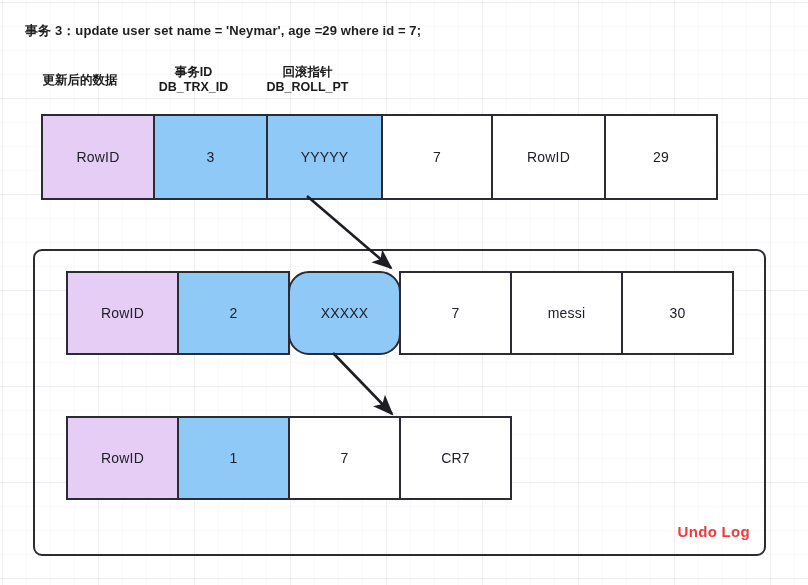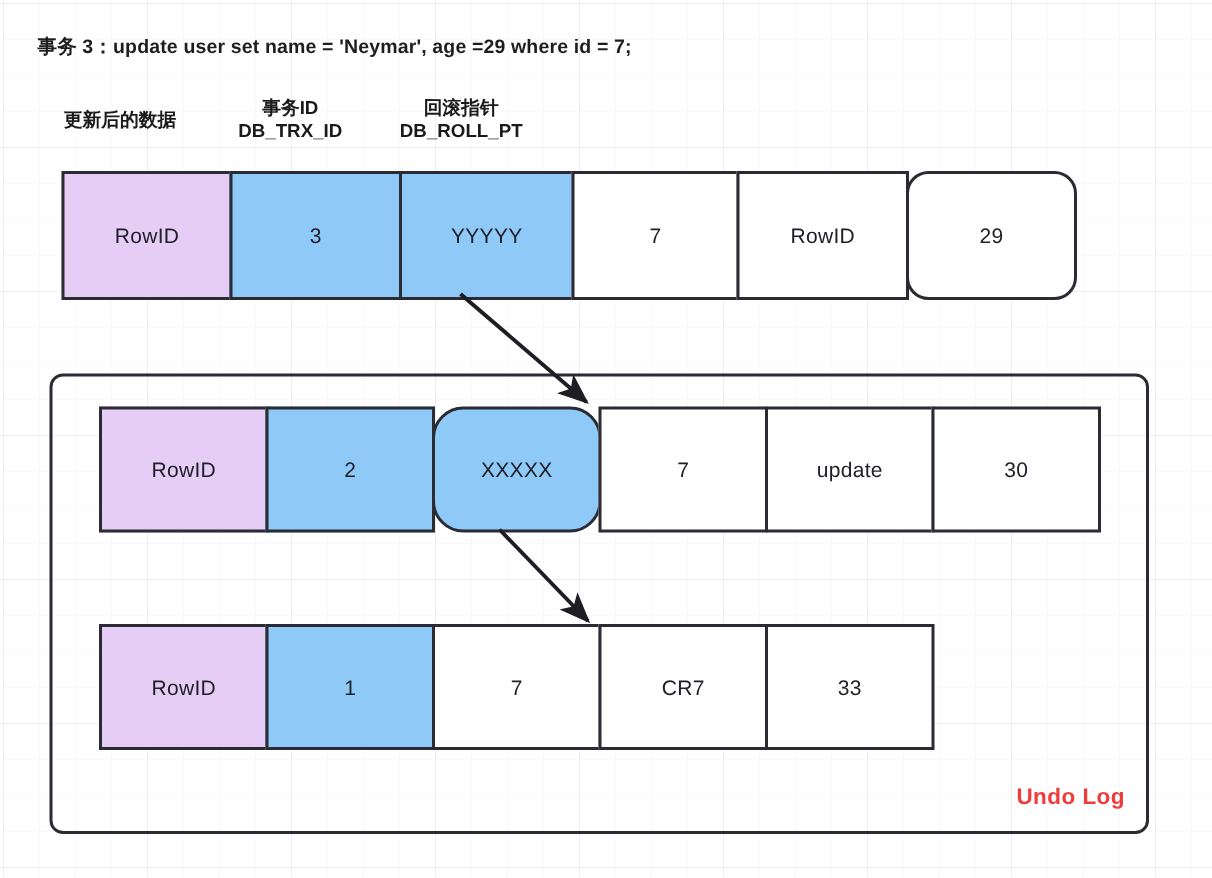--- a/index.html
+++ b/index.html
@@ -84,21 +84,21 @@
   #top-row {
     left: 25px;
     top: 114px;
     height: 86px;
   }
   #top-row .c0 { width: 114px; }
   #top-row .c1 { width: 115px; }
   #top-row .c2 { width: 117px; }
   #top-row .c3 { width: 112px; }
   #top-row .c4 { width: 115px; }
-  #top-row .c5 { width: 114px; border-radius: 15px; }
+  #top-row .c5 { width: 114px; }
 
   
   #undo-box {
     position: absolute;
     left: 33px;
     top: 249px;
     width: 733px;
     height: 307px;
     box-sizing: border-box;
     border: 2.5px solid #2b2b33;
@@ -156,30 +156,29 @@
 
   <div id="undo-box">
     <div class="undo-label">Undo Log</div>
   </div>
 
   <div class="row undo-row" id="undo-row-1">
     <div class="cell purple c0">RowID</div>
     <div class="cell blue   c1">2</div>
     <div class="cell blue   c2">XXXXX</div>
     <div class="cell        c3">7</div>
-    <div class="cell        c4">update</div>
+    <div class="cell        c4">messi</div>
     <div class="cell        c5">30</div>
   </div>
 
   <div class="row undo-row" id="undo-row-2">
     <div class="cell purple c0">RowID</div>
     <div class="cell blue   c1">1</div>
     <div class="cell        c3">7</div>
     <div class="cell        c4">CR7</div>
-    <div class="cell        c5">33</div>
   </div>
 
   <svg id="arrows" viewBox="0 0 808 585">
     <defs>
       <marker id="ah" markerWidth="9" markerHeight="9" refX="7.2" refY="3.2" orient="auto" markerUnits="strokeWidth">
         <path d="M0,0 L8,3.2 L0,6.4 L1.9,3.2 Z" fill="#1d1d23"></path>
       </marker>
     </defs>
     <g id="arrow-group">
         <line x1="307" y1="196" x2="391" y2="268" stroke="#1d1d23" stroke-width="2.6" marker-end="url(#ah)"></line>

